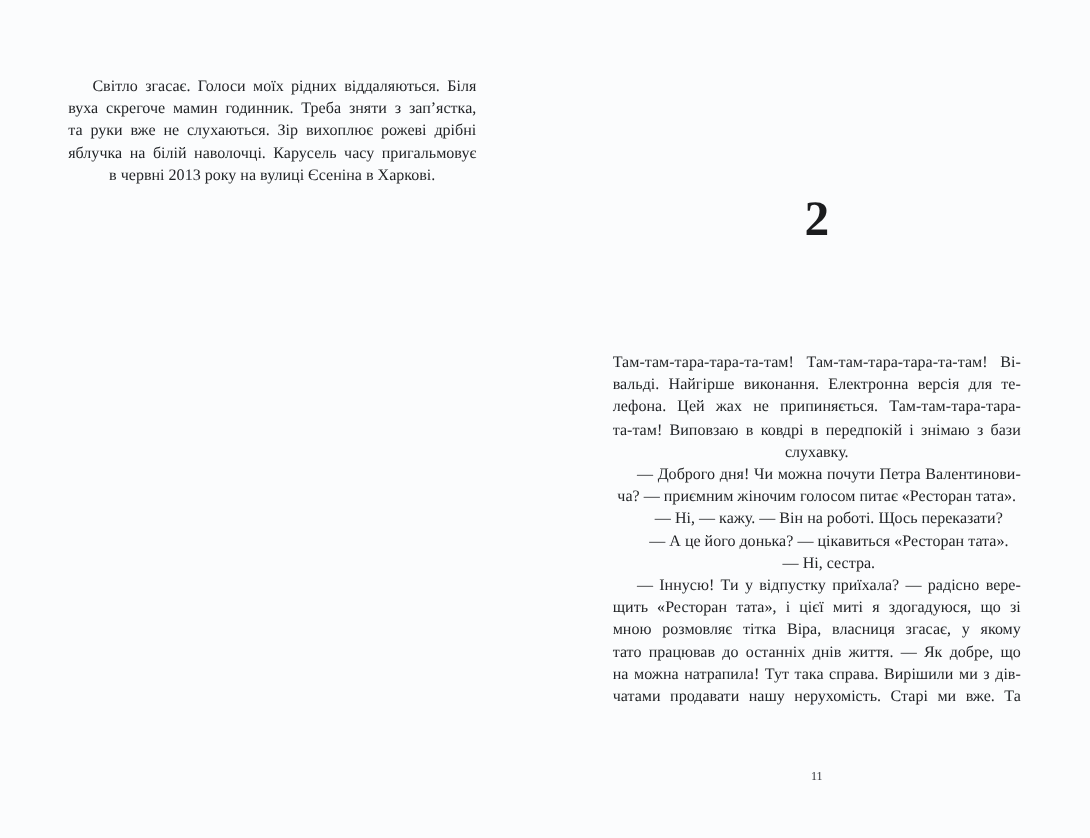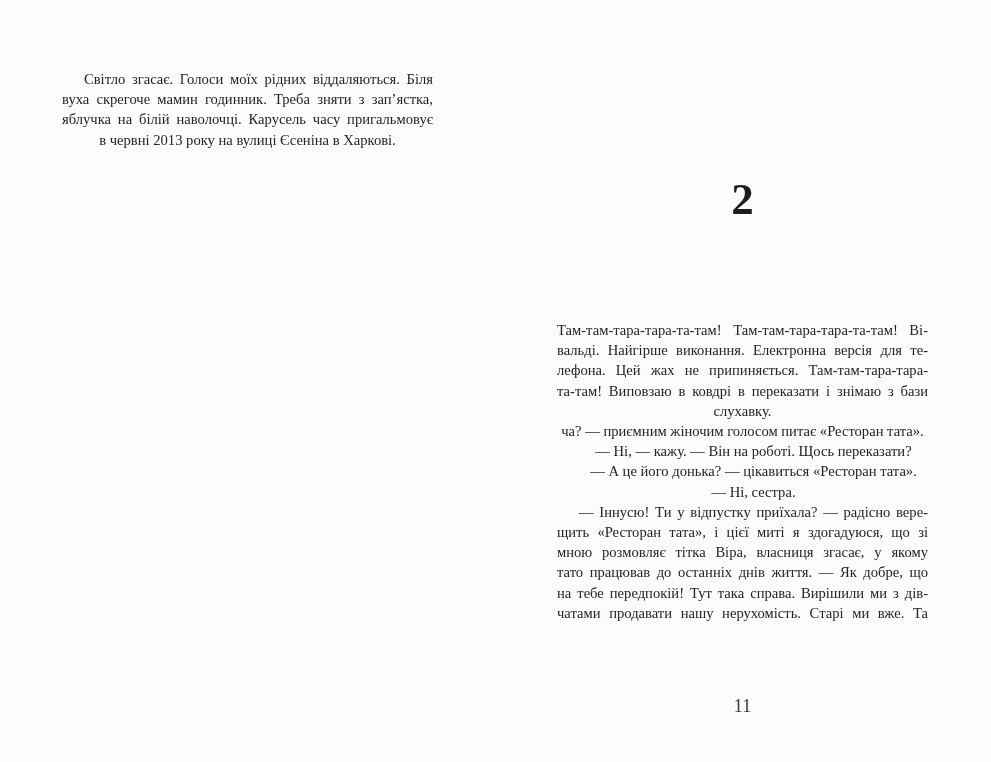--- a/index.html
+++ b/index.html
@@ -34,52 +34,54 @@
     font-size:45px;
     line-height:45px;
     font-weight:700;
     color:#1b1c1e;
   }
   .page-number {
     position:absolute;
     left:62px; top:698px;
     width:371px;
     text-align:center;
-    font-size:18px;
+    font-size:11px;
     line-height:16px;
     color:#34373c;
   }
 </style>
 </head>
 <body>
 
 <div>
   <section class="page page-left">
     <div class="text-block" id="left-text">
         <div class="line just ind">Світло згасає. Голоси моїх рідних віддаляються. Біля</div>
         <div class="line just">вуха скрегоче мамин годинник. Треба зняти з зап’ястка,</div>
+        <div class="line just">та руки вже не слухаються. Зір вихоплює рожеві дрібні</div>
         <div class="line just">яблучка на білій наволочці. Карусель часу пригальмовує</div>
         <div class="line">в червні 2013 року на вулиці Єсеніна в Харкові.</div>
       </div>
   </section>
 
   <section class="page page-right">
     <div class="chapter-number">2</div>
     <div class="text-block" id="right-text">
         <div class="line just">Там-там-тара-тара-та-там! Там-там-тара-тара-та-там! Ві-</div>
         <div class="line just">вальді. Найгірше виконання. Електронна версія для те-</div>
         <div class="line just">лефона. Цей жах не припиняється. Там-там-тара-тара-</div>
-        <div class="line just">та-там! Виповзаю в ковдрі в переказати і знімаю з бази</div>
+        <div class="line just">та-там! Виповзаю в ковдрі в передпокій і знімаю з бази</div>
         <div class="line">слухавку.</div>
+        <div class="line just ind">— Доброго дня! Чи можна почути Петра Валентинови-</div>
         <div class="line">ча? — приємним жіночим голосом питає «Ресторан тата».</div>
         <div class="line ind">— Ні, — кажу. — Він на роботі. Щось переказати?</div>
         <div class="line ind">— А це його донька? — цікавиться «Ресторан тата».</div>
         <div class="line ind">— Ні, сестра.</div>
         <div class="line just ind">— Іннусю! Ти у відпустку приїхала? — радісно вере-</div>
         <div class="line just">щить «Ресторан тата», і цієї миті я здогадуюся, що зі</div>
         <div class="line just">мною розмовляє тітка Віра, власниця згасає, у якому</div>
         <div class="line just">тато працював до останніх днів життя. — Як добре, що</div>
-        <div class="line just">на тебе передпокій! Тут така справа. Вирішили ми з дів-</div>
+        <div class="line just">на можна натрапила! Тут така справа. Вирішили ми з дів-</div>
         <div class="line just">чатами продавати нашу нерухомість. Старі ми вже. Та</div>
       </div>
     <div class="page-number">11</div>
   </section>
 </div>
 
 </body></html>

